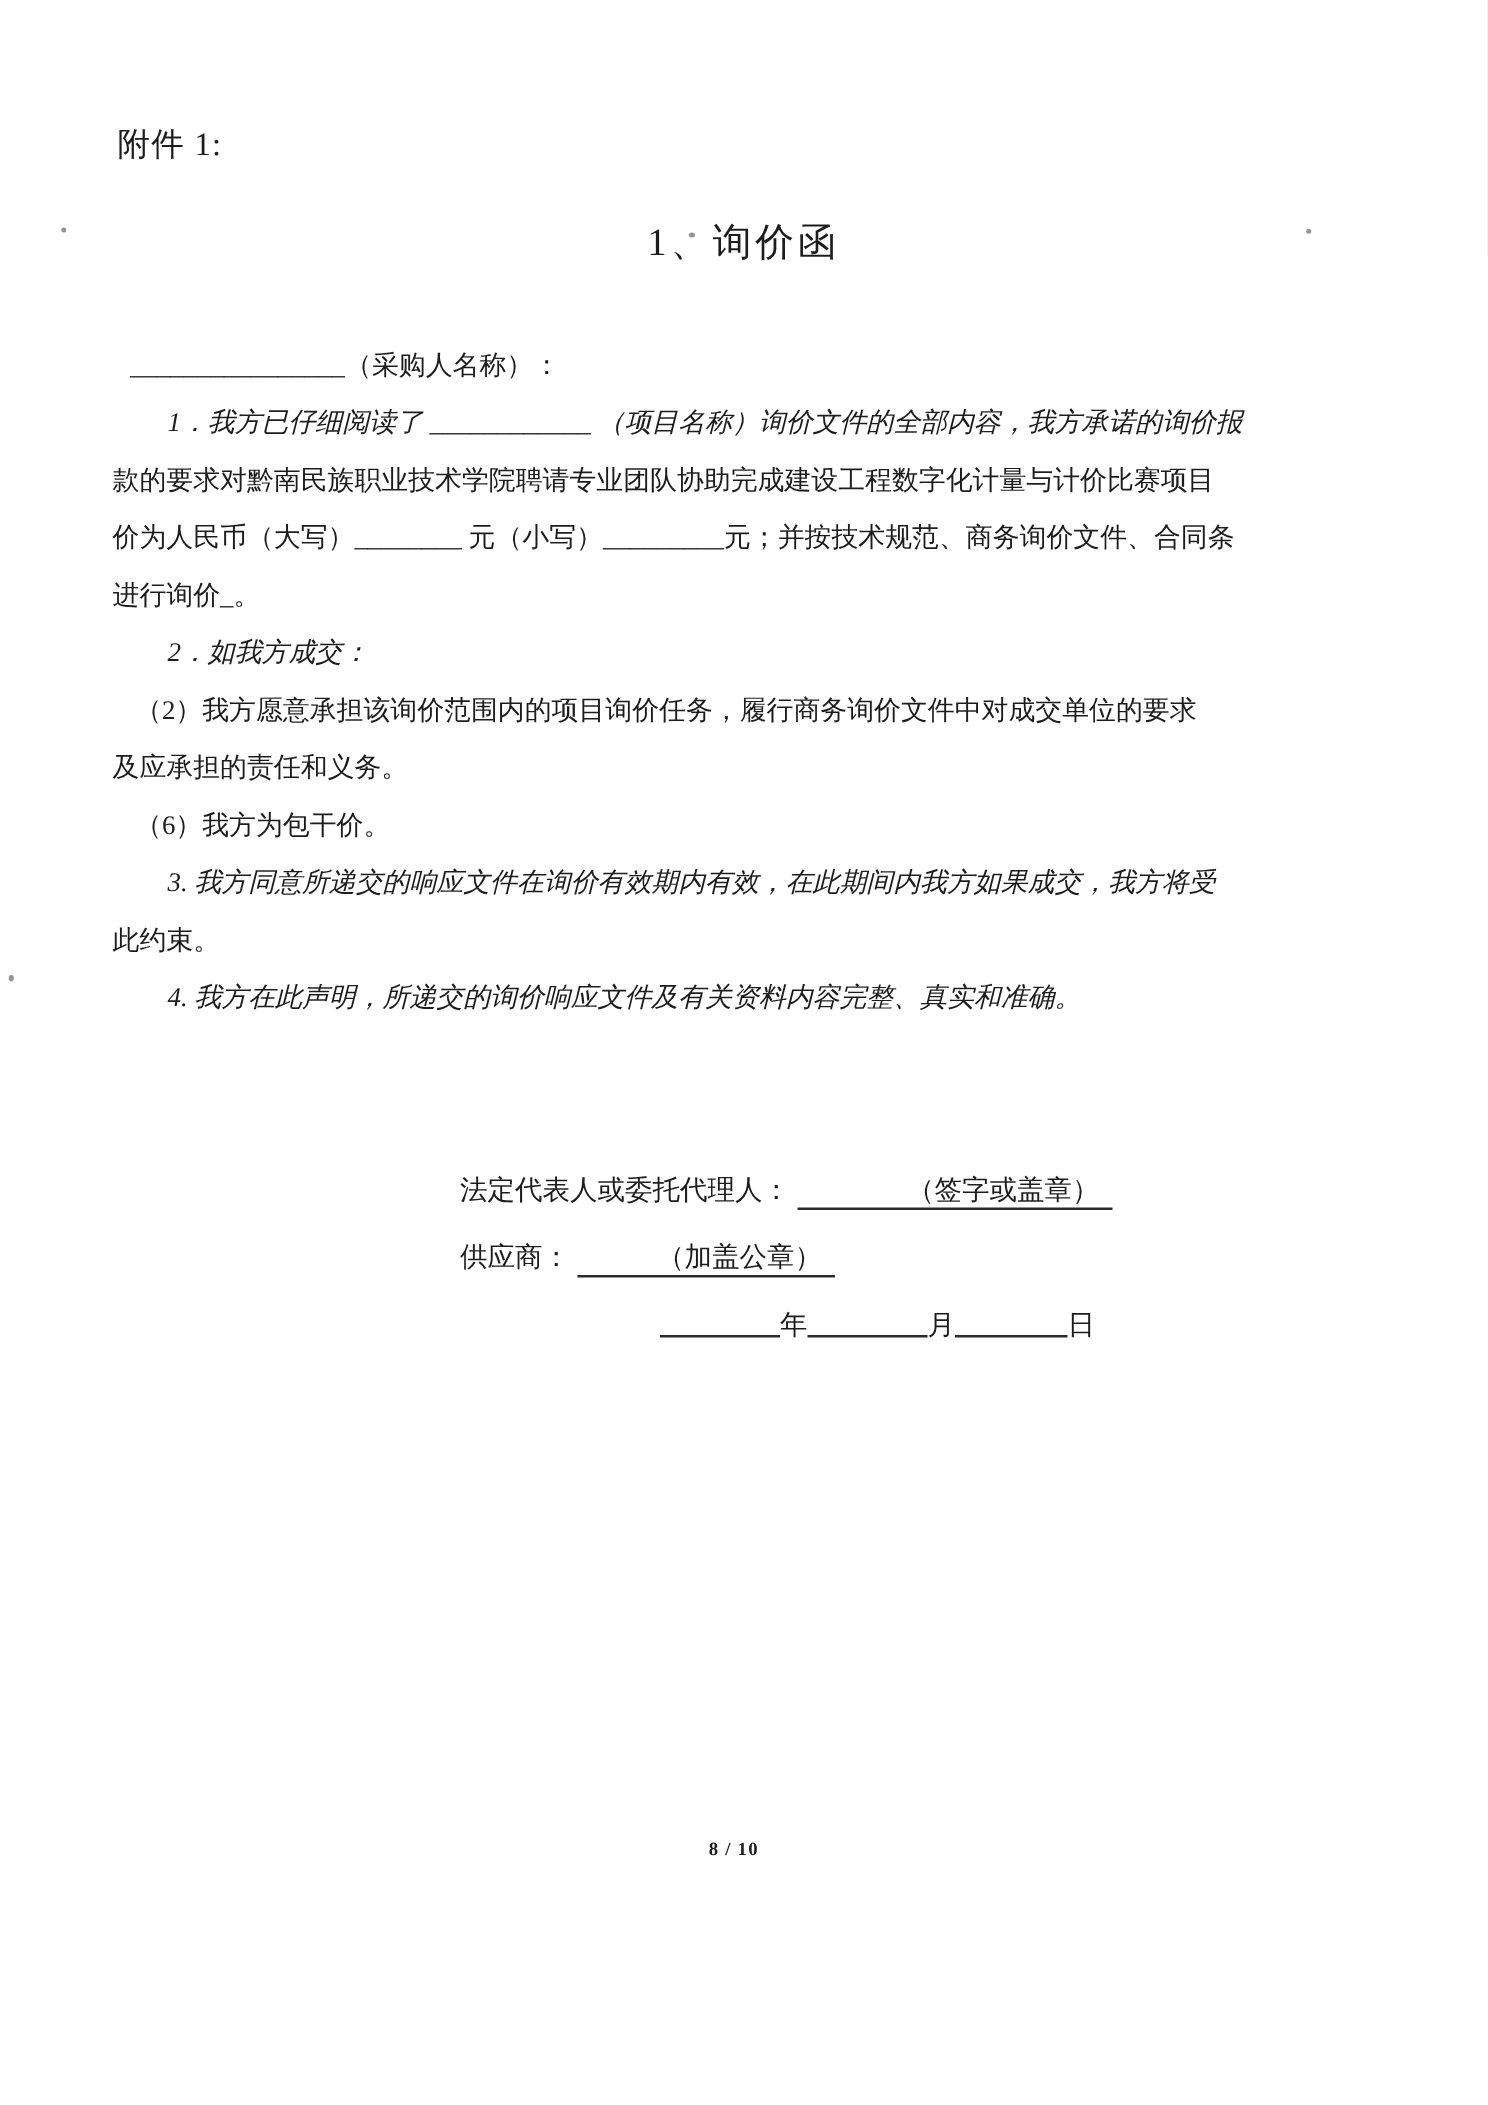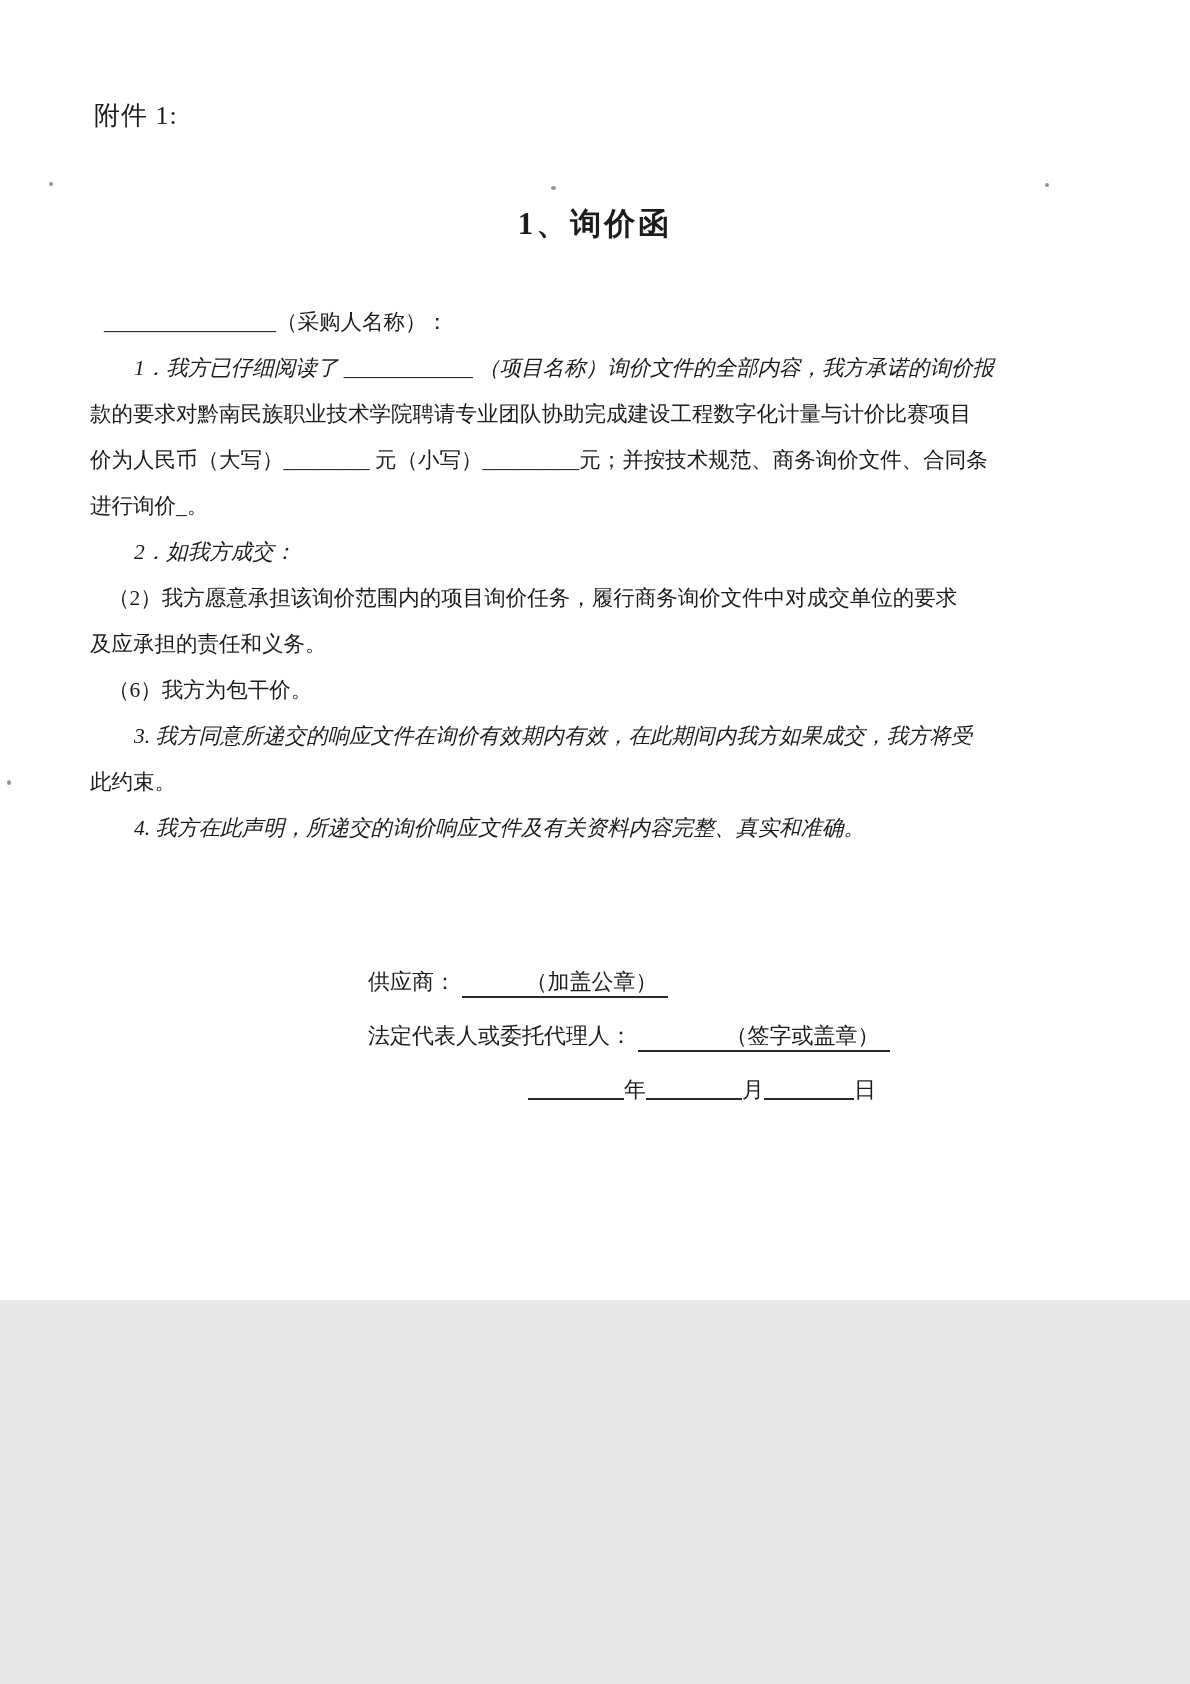--- a/index.html
+++ b/index.html
@@ -1,34 +1,34 @@
 <!DOCTYPE html>
 <html><head>
 <meta charset="utf-8">
 <style>
   html,body{margin:0;padding:0;background:#e8e8e8;}
   .page{
     position:relative;
-    width:1190px;height:1300px;
+    width:1190px;height:1684px;
     margin:0 auto;
     background:#ffffff;
     font-family:"Liberation Serif","DejaVu Serif",serif;
     color:#1c1c1c;
     overflow:hidden;
   }
   .attachment-label{
     padding:98px 0 0 94px;
     font-size:26px;
     letter-spacing:1px;
   }
   .doc-title{
-    margin-top:70px;
+    margin-top:40px;
     text-align:center;
     font-size:31px;
-    font-weight:bold;
+    font-weight:normal;
     letter-spacing:3px;
   }
   .content{
     margin:54px 86px 0 90px;
     font-size:21.5px;
     line-height:46px;
   }
   .line{white-space:nowrap;}
   .line.indent-2{padding-left:44px;font-style:italic;}
   .line.indent-1{padding-left:18px;}
@@ -94,26 +94,26 @@
     <div class="line indent-1">（2）我方愿意承担该询价范围内的项目询价任务，履行商务询价文件中对成交单位的要求</div>
     <div class="line">及应承担的责任和义务。</div>
     <div class="line indent-1">（6）我方为包干价。</div>
     <div class="line indent-2">3. 我方同意所递交的响应文件在询价有效期内有效，在此期间内我方如果成交，我方将受</div>
     <div class="line">此约束。</div>
     <div class="line indent-2">4. 我方在此声明，所递交的询价响应文件及有关资料内容完整、真实和准确。</div>
   </div>
 
   <div class="signature">
     <div>
+      <span>法定代表人或委托代理人：</span>
+      <span class="uline"><span class="blank w-sign" style="border-bottom:none;"></span><span>（签字或盖章）</span><span class="tail-s"></span></span>
+    </div>
+    <div>
       <span>供应商：</span>
       <span class="uline"><span class="blank w-seal" style="border-bottom:none;"></span><span>（加盖公章）</span><span class="tail-s"></span></span>
-    </div>
-    <div>
-      <span>法定代表人或委托代理人：</span>
-      <span class="uline"><span class="blank w-sign" style="border-bottom:none;"></span><span>（签字或盖章）</span><span class="tail-s"></span></span>
     </div>
     <div class="date-line">
       <span class="blank w-date"></span><span>年</span><span class="blank w-date"></span><span>月</span><span class="blank w-date" style="width:90px;"></span><span>日</span>
     </div>
   </div>
 
   <div class="footer">8 / 10</div>
 
 </div>
 

